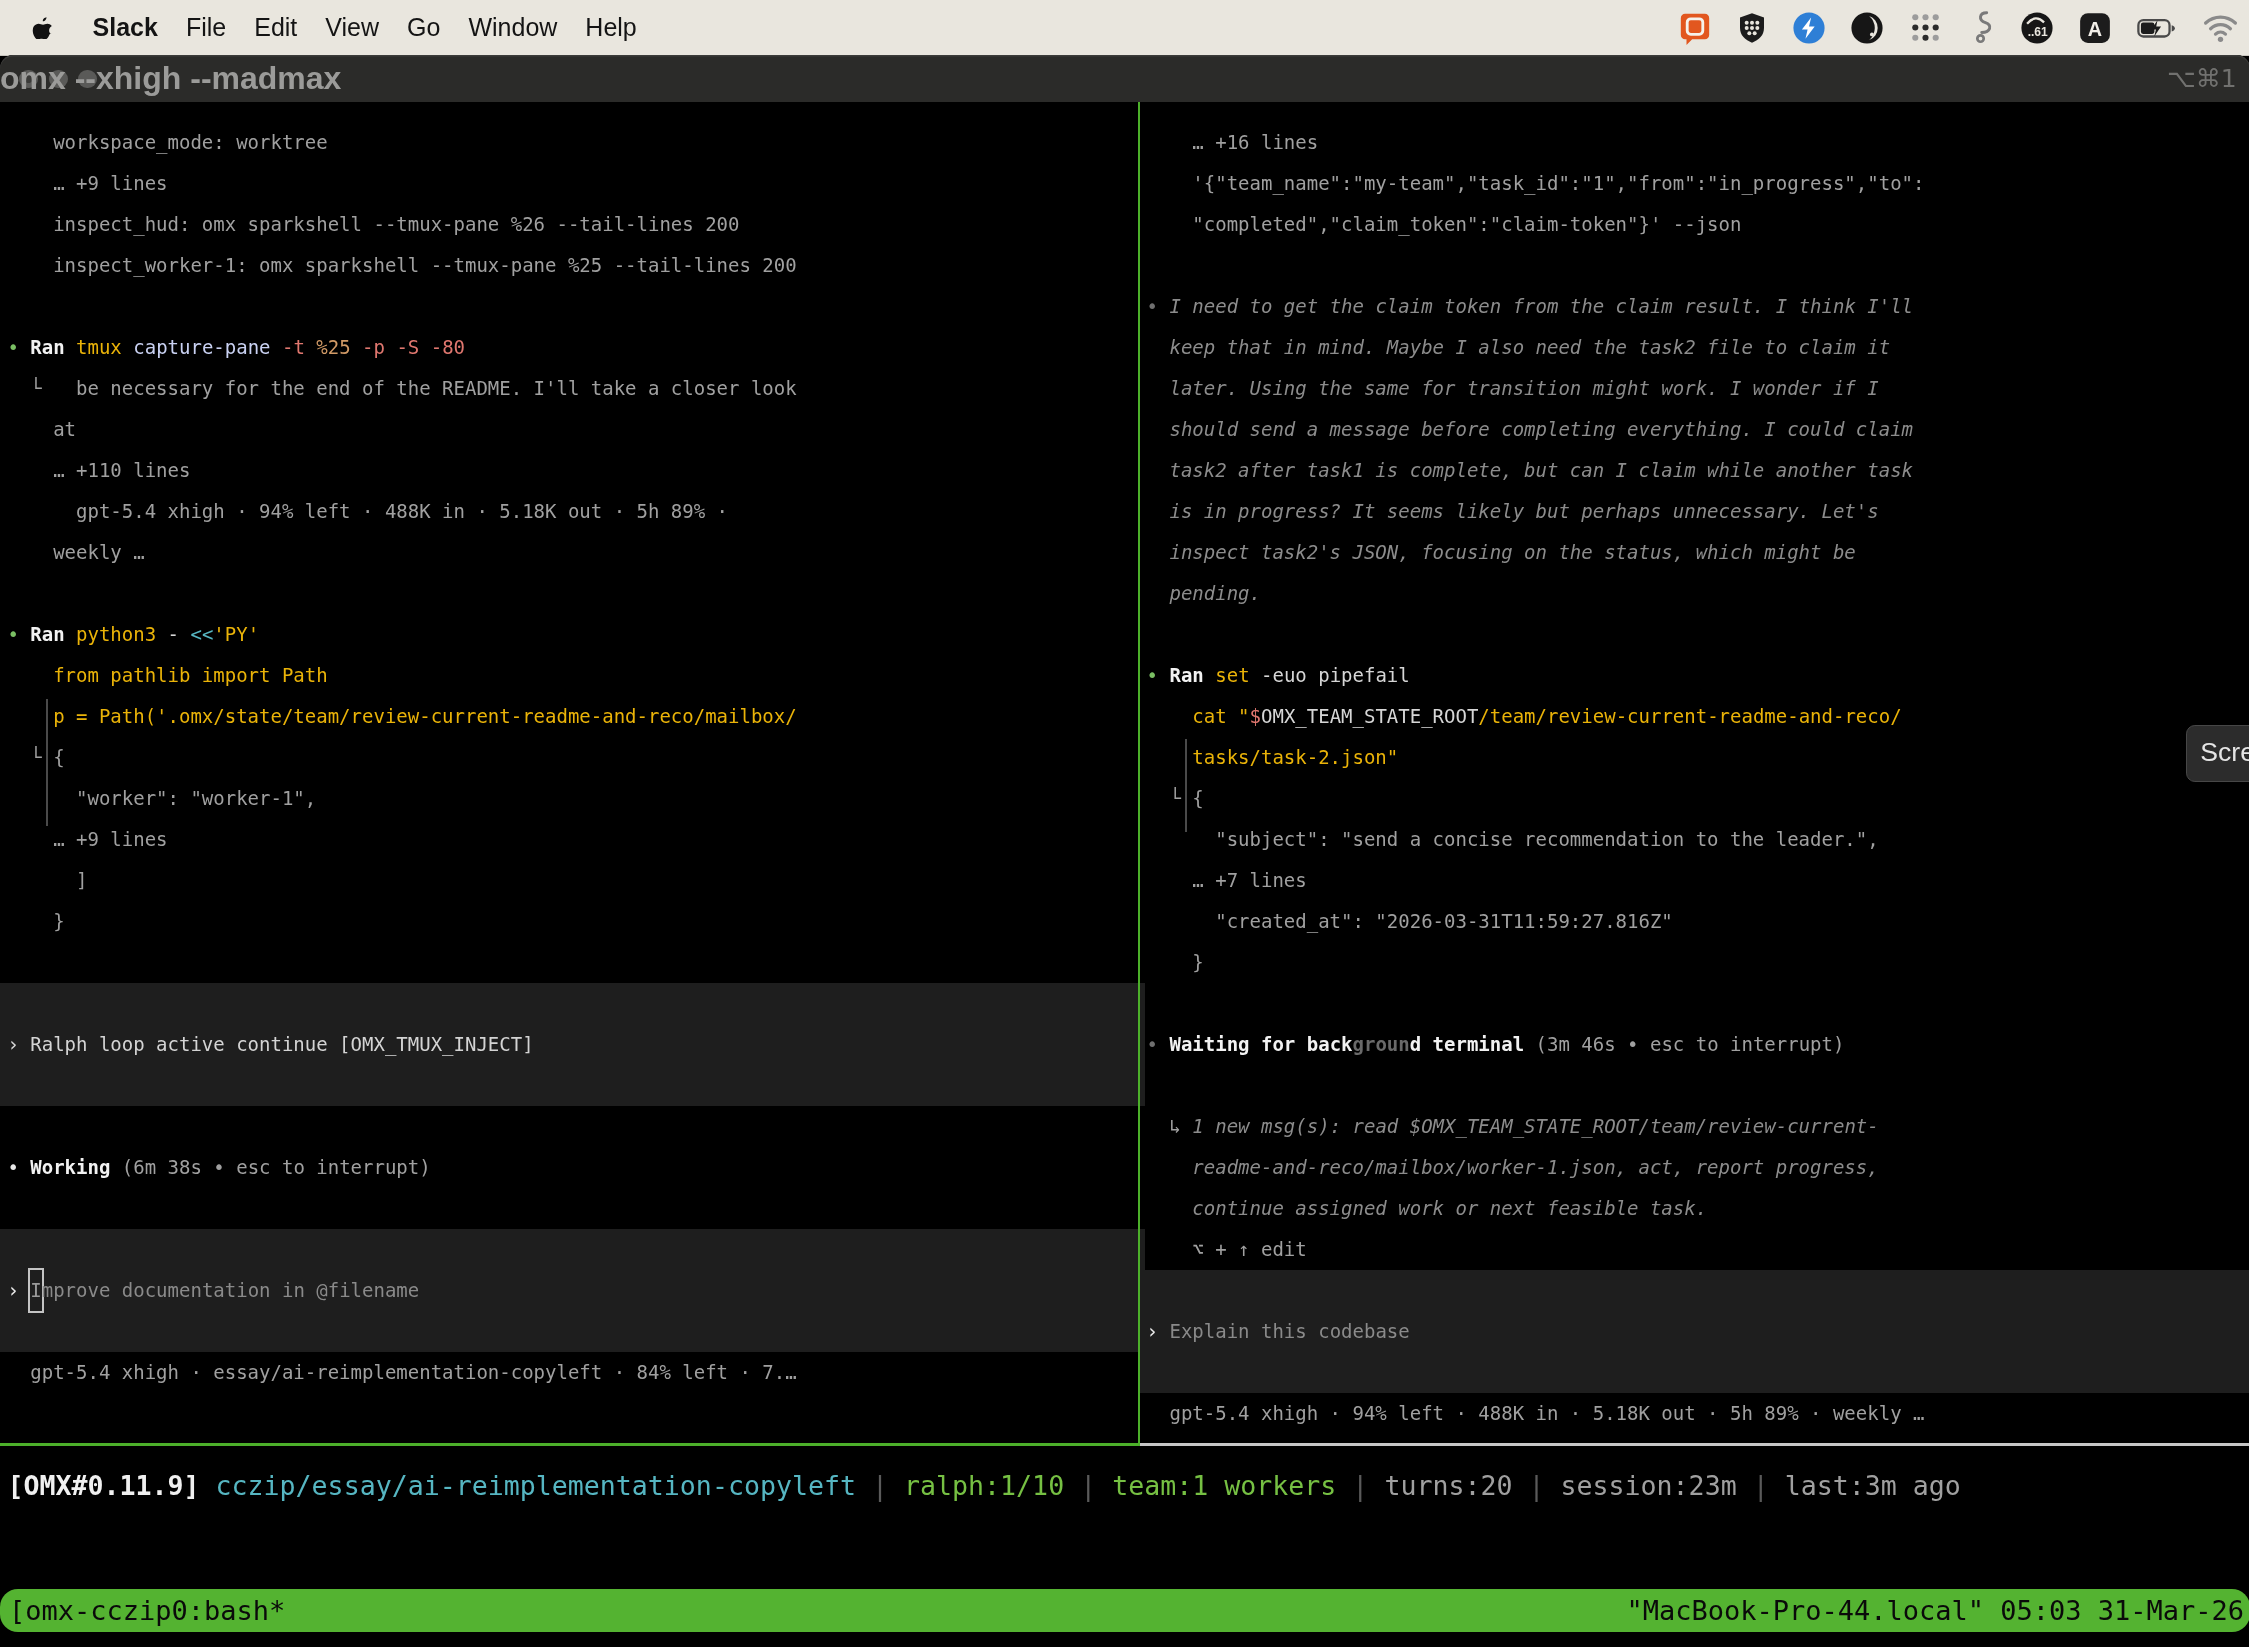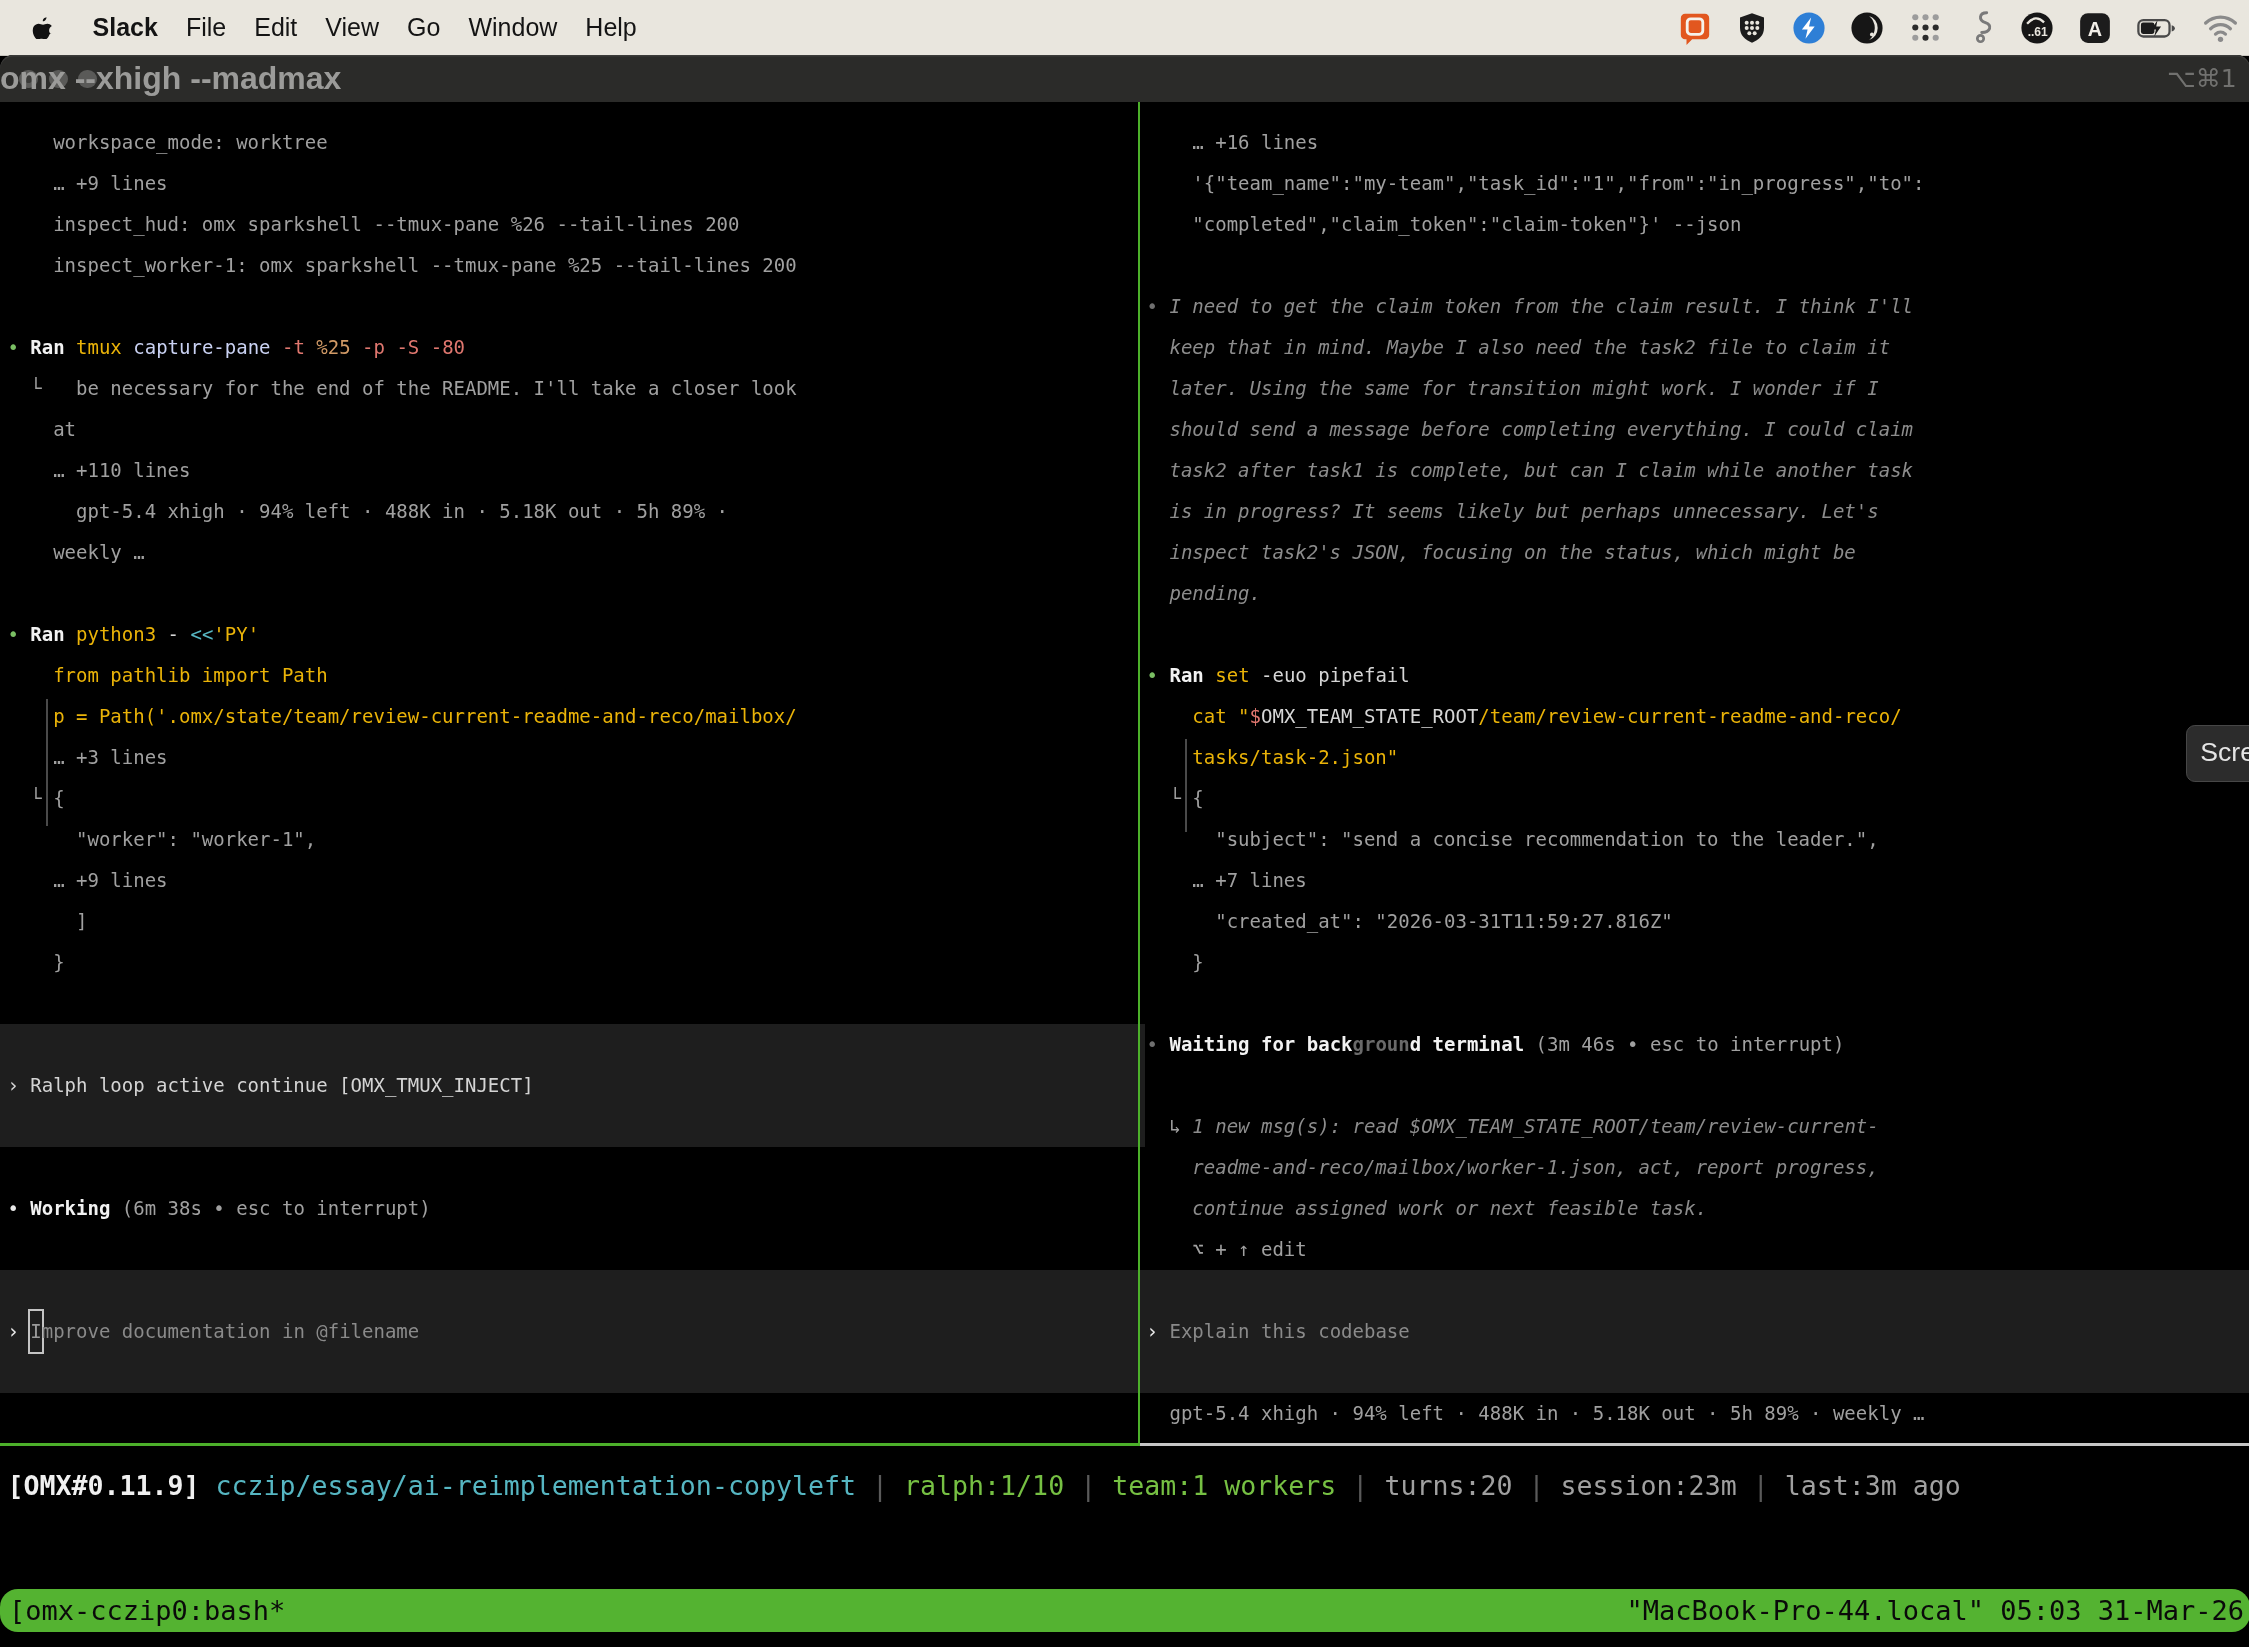--- a/index.html
+++ b/index.html
@@ -203,36 +203,36 @@
         <div class="trow"><span class="c-g">• </span><span class="c-b">Ran </span><span class="c-bl">tmux </span><span class="c-ar">capture-pane </span><span class="c-fl">-t </span><span class="c-nu">%25 </span><span class="c-fl">-p </span><span class="c-fl">-S </span><span class="c-fl">-80</span></div>
         <div class="trow"><span class="c-d">  └   be necessary for the end of the README. I'll take a closer look</span></div>
         <div class="trow"><span class="c-d">    at</span></div>
         <div class="trow"><span class="c-d">    … +110 lines</span></div>
         <div class="trow"><span class="c-d">      gpt-5.4 xhigh · 94% left · 488K in · 5.18K out · 5h 89% ·</span></div>
         <div class="trow"><span class="c-d">    weekly …</span></div>
         <div class="trow"></div>
         <div class="trow"><span class="c-g">• </span><span class="c-b">Ran </span><span class="c-bl">python3 </span><span class="c-wt">- </span><span class="c-tl">&lt;&lt;</span><span class="c-g2">'PY'</span></div>
         <div class="trow"><span class="c-g2">    from pathlib import Path</span></div>
         <div class="trow"><span class="c-g2">    p = Path('.omx/state/team/review-current-readme-and-reco/mailbox/</span></div>
-        <div class="trow"><span class="c-d">    … +3 lines</span></div>
         <div class="trow"><span class="c-d">  └ {</span></div>
         <div class="trow"><span class="c-d">      "worker": "worker-1",</span></div>
         <div class="trow"><span class="c-d">    … +9 lines</span></div>
         <div class="trow"><span class="c-d">      ]</span></div>
         <div class="trow"><span class="c-d">    }</span></div>
         <div class="trow"></div>
         <div class="trow band"></div>
         <div class="trow band"><span class="c-lt">› Ralph loop active continue [OMX_TMUX_INJECT]</span></div>
         <div class="trow band"></div>
         <div class="trow"></div>
         <div class="trow"><span class="c-w">• </span><span class="c-b">Working</span><span class="c-d"> (6m 38s • esc to interrupt)</span></div>
         <div class="trow"></div>
         <div class="trow band"></div>
         <div class="trow band"><span class="c-w">› </span><span class="c-cur">I</span><span class="c-d2">mprove documentation in @filename</span></div>
         <div class="trow band"></div>
+        <div class="trow"><span class="c-d">  gpt-5.4 xhigh · essay/ai-reimplementation-copyleft · 84% left · 7.…</span></div>
       </div>
     <div class="pane" id="pane-right">
         <div class="trow"><span class="c-d">    … +16 lines</span></div>
         <div class="trow"><span class="c-d">    '{"team_name":"my-team","task_id":"1","from":"in_progress","to":</span></div>
         <div class="trow"><span class="c-d">    "completed","claim_token":"claim-token"}' --json</span></div>
         <div class="trow"></div>
         <div class="trow"><span class="c-db">• </span><span class="c-it">I need to get the claim token from the claim result. I think I'll</span></div>
         <div class="trow"><span class="c-it">  keep that in mind. Maybe I also need the task2 file to claim it</span></div>
         <div class="trow"><span class="c-it">  later. Using the same for transition might work. I wonder if I</span></div>
         <div class="trow"><span class="c-it">  should send a message before completing everything. I could claim</span></div>

